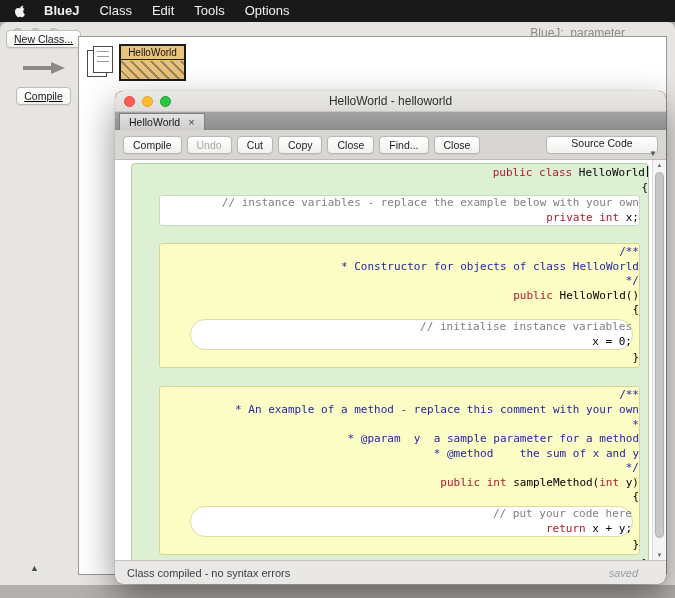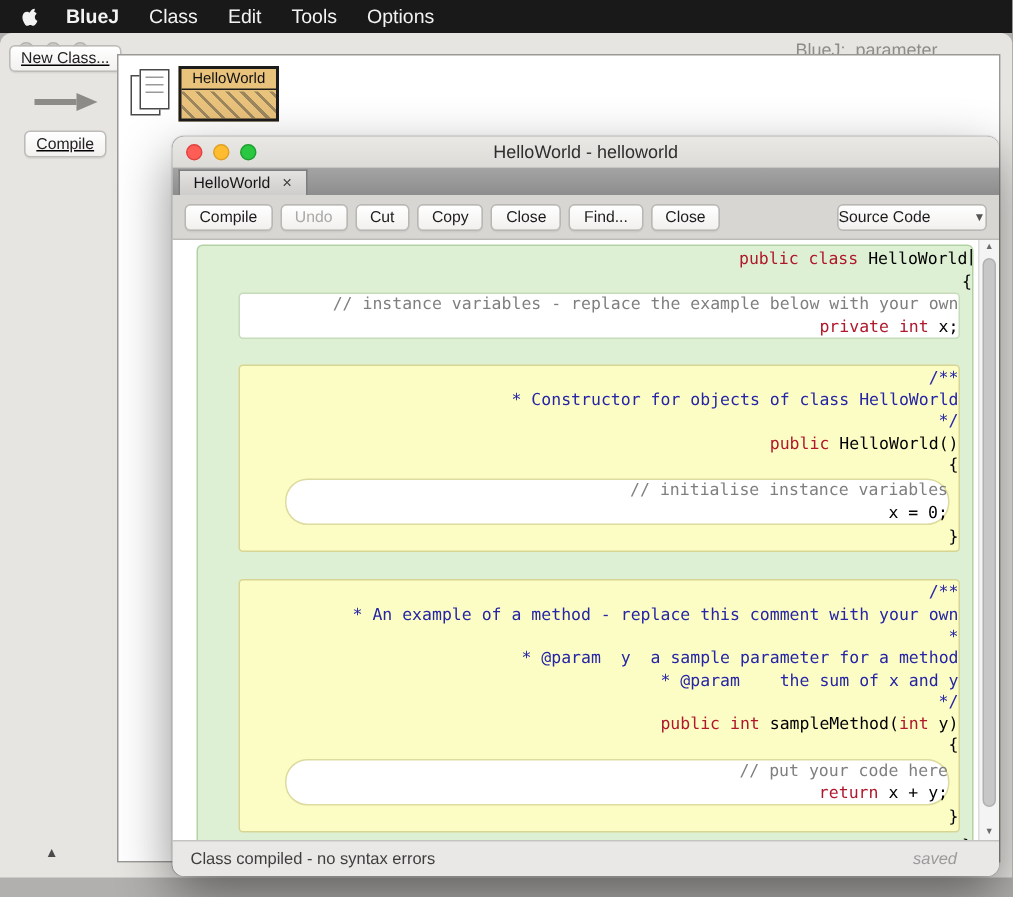--- a/index.html
+++ b/index.html
@@ -51,21 +51,21 @@
   .class-name { height:14px; line-height:14px; text-align:center; font-size:10px; color:#111; border-bottom:1px solid #1c1c1c; }
   .class-body {
     position:absolute; left:0; right:0; top:15px; bottom:0;
     background:repeating-linear-gradient(45deg, rgba(0,0,0,0) 0 5px, rgba(92,86,70,0.55) 5px 7px);
   }
   .progress-tri { position:absolute; left:30px; bottom:12px; font-size:9px; color:#4a4a4a; }
 
   
   .editor-window {
     position:absolute; left:115px; top:91px; width:551px; height:493px;
-    background:#ffffff; border-radius:8px; overflow:hidden; z-index:5;
+    background:#b91c1c; border-radius:8px; overflow:hidden; z-index:5;
     box-shadow:0 14px 36px rgba(0,0,0,0.45), 0 0 1px rgba(0,0,0,0.5);
   }
   .ed-titlebar { position:relative; height:21px; background:linear-gradient(#eae8e5,#dedcd9); border-bottom:1px solid #c8c6c3; }
   .ed-titlebar .tl { position:absolute; top:5px; }
   .tl.red { left:9px;  background:#ff5e57; border:1px solid #e0443e; }
   .tl.yellow { left:27px; background:#febc2e; border:1px solid #dfa023; }
   .tl.green { left:45px; background:#2ac840; border:1px solid #1f9e31; }
   .ed-title { display:block; text-align:center; line-height:20px; font-size:12px; color:#2e2e2e; }
 
   .tabstrip { height:18px; background:linear-gradient(#a4a4a4,#8d8d8d); display:flex; align-items:flex-end; padding-left:4px; }
@@ -77,23 +77,23 @@
   .tab-close { color:#3e3e3e; font-size:11px; line-height:11px; }
 
   .ed-toolbar { height:30px; background:#d8d6d3; display:flex; align-items:center; padding:0 8px; border-bottom:1px solid #bdbbb8; }
   .tbtn {
     background:linear-gradient(#ffffff,#f1f0ee); border:1px solid #b9b7b4; border-radius:4px;
     font-size:10.5px; color:#1c1c1c; padding:2px 9px; margin-right:5px;
     font-family:"Liberation Sans", sans-serif; box-shadow:0 1px 0 rgba(0,0,0,0.05);
   }
   .tbtn.disabled { color:#aaa8a5; }
   .view-select {
-    margin-left:auto; width:100px; height:18px; background:linear-gradient(#ffffff,#f1f0ee);
+    margin-left:auto; width:112px; height:18px; background:linear-gradient(#ffffff,#f1f0ee);
     border:1px solid #b9b7b4; border-radius:4px; display:flex; align-items:center;
-    font-size:10.5px; color:#1c1c1c; padding:0 0;
+    font-size:10.5px; color:#1c1c1c; padding:0 0;flex-direction:column;
   }
   .view-select .chev { margin-left:auto; font-size:8px; color:#555; }
 
   
   .code-area {
     position:absolute; left:0; top:69px; right:14px; bottom:24px; background:#ffffff; overflow:hidden;
     font-family:"DejaVu Sans Mono", monospace; font-size:11px; line-height:14.6px;
   }
   .scope { border-radius:4px; }
   .scope-green  { background:#ddf0d3; border:1px solid #b2d2a3; margin:3px 3px 0 16px; padding:2px 0 3px 5px;text-align:right; }
@@ -224,21 +224,21 @@
               <div class="code-line"><span class="tok-t">x = 0;</span></div>
             </div>
             <div class="code-line"><span class="tok-t">}</span></div>
           </div>
           <div class="code-line">&nbsp;</div>
           <div class="scope scope-yellow">
             <div class="code-line"><span class="tok-j">/**</span></div>
             <div class="code-line"><span class="tok-j"> * An example of a method - replace this comment with your own</span></div>
             <div class="code-line"><span class="tok-j"> *</span></div>
             <div class="code-line"><span class="tok-j"> * @param  y  a sample parameter for a method</span></div>
-            <div class="code-line"><span class="tok-j"> * @param    the sum of x and y</span></div>
+            <div class="code-line"><span class="tok-j"> * @method    the sum of x and y</span></div>
             <div class="code-line"><span class="tok-j"> */</span></div>
             <div class="code-line"><span class="tok-k">public</span><span class="tok-t"> </span><span class="tok-k">int</span><span class="tok-t"> sampleMethod(</span><span class="tok-k">int</span><span class="tok-t"> y)</span></div>
             <div class="code-line"><span class="tok-t">{</span></div>
             <div class="scope scope-inner">
               <div class="code-line"><span class="tok-c">// put your code here</span></div>
               <div class="code-line"><span class="tok-k">return</span><span class="tok-t"> x + y;</span></div>
             </div>
             <div class="code-line"><span class="tok-t">}</span></div>
           </div>
           <div class="code-line"><span class="tok-t">}</span></div>

